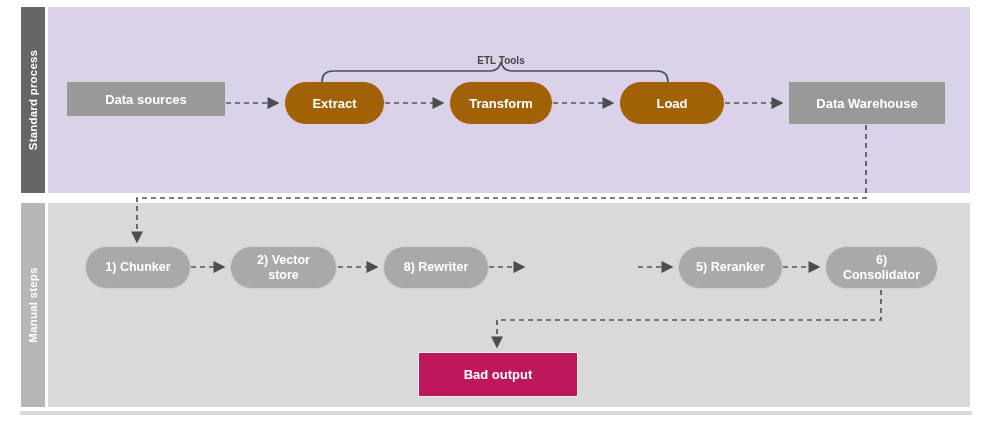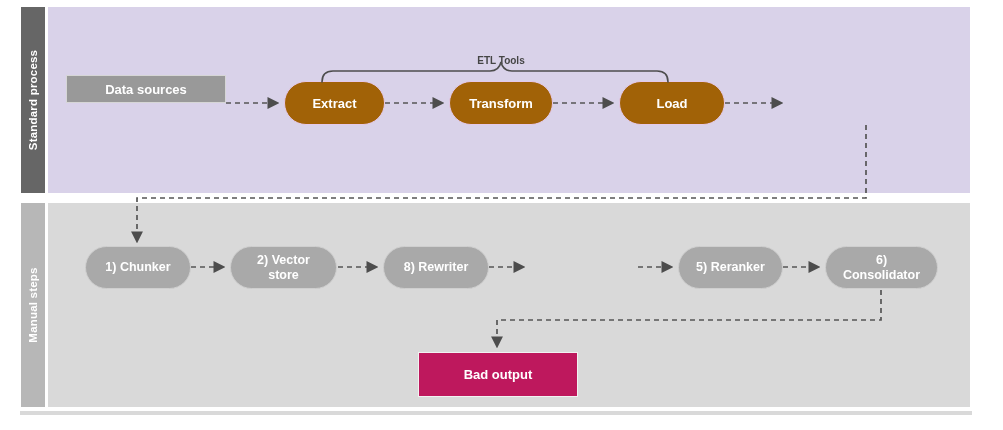--- a/index.html
+++ b/index.html
@@ -21,21 +21,21 @@
     position:absolute; box-sizing:border-box; z-index:2;
     display:flex; align-items:center; justify-content:center; text-align:center;
     color:#ffffff; font-weight:700;
   }
   .rect      { background:#999999; border:1.5px solid #d6d6d6; font-size:13px; }
   .pill-pink { background:#a16207; border:1.5px solid #e5c9ea; border-radius:23px; font-size:13px; }
   .pill-gray { background:#A9A9A9; border:1.5px solid #cfcfcf; border-radius:23px;
                font-size:12.5px; line-height:1.2; padding:0 13px; }
   .out       { background:#be185d; border:1.5px solid #f2f2f2; font-size:13px; }
 
-  #n-ds          { left:66px;  top:75px;  width:160px; height:28px; }
+  #n-ds          { left:66px;  top:81px;  width:160px; height:36px; }
   #n-extract     { left:284px; top:81px;  width:101px; height:44px; }
   #n-transform   { left:449px; top:81px;  width:104px; height:44px; }
   #n-load        { left:619px; top:81px;  width:106px; height:44px; }
   #n-dw          { left:788px; top:81px;  width:158px; height:44px; }
   #n-chunker     { left:85px;  top:246px; width:106px; height:43px; }
   #n-vector      { left:230px; top:246px; width:107px; height:43px; }
   #n-rewriter    { left:383px; top:246px; width:106px; height:43px; }
   #n-retriever   { left:530px; top:246px; width:108px; height:43px; }
   #n-reranker    { left:678px; top:246px; width:105px; height:43px; }
   #n-consolidator{ left:825px; top:246px; width:113px; height:43px; }
@@ -64,20 +64,21 @@
   <div class="lane-bar" id="bar-manual">
     <span>Manual steps</span>
   </div>
 
   <div id="etl-label">ETL Tools</div>
 
   <div class="node rect" id="n-ds">Data sources</div>
   <div class="node pill-pink" id="n-extract">Extract</div>
   <div class="node pill-pink" id="n-load">Load</div>
   <div class="node pill-pink" id="n-transform">Transform</div>
+  <div class="node rect" id="n-dw">Data Warehouse</div>
 
   <div class="node pill-gray" id="n-chunker">1) Chunker</div>
   <div class="node pill-gray" id="n-vector">2) Vector store</div>
   <div class="node pill-gray" id="n-rewriter">8) Rewriter</div>
   <div class="node pill-gray" id="n-reranker">5) Reranker</div>
   <div class="node pill-gray" id="n-consolidator">6) Consolidator</div>
 
   <div class="node out" id="n-output">Bad output</div>
 
   <svg id="connectors" viewBox="0 0 1003 430" xmlns="http://www.w3.org/2000/svg">

